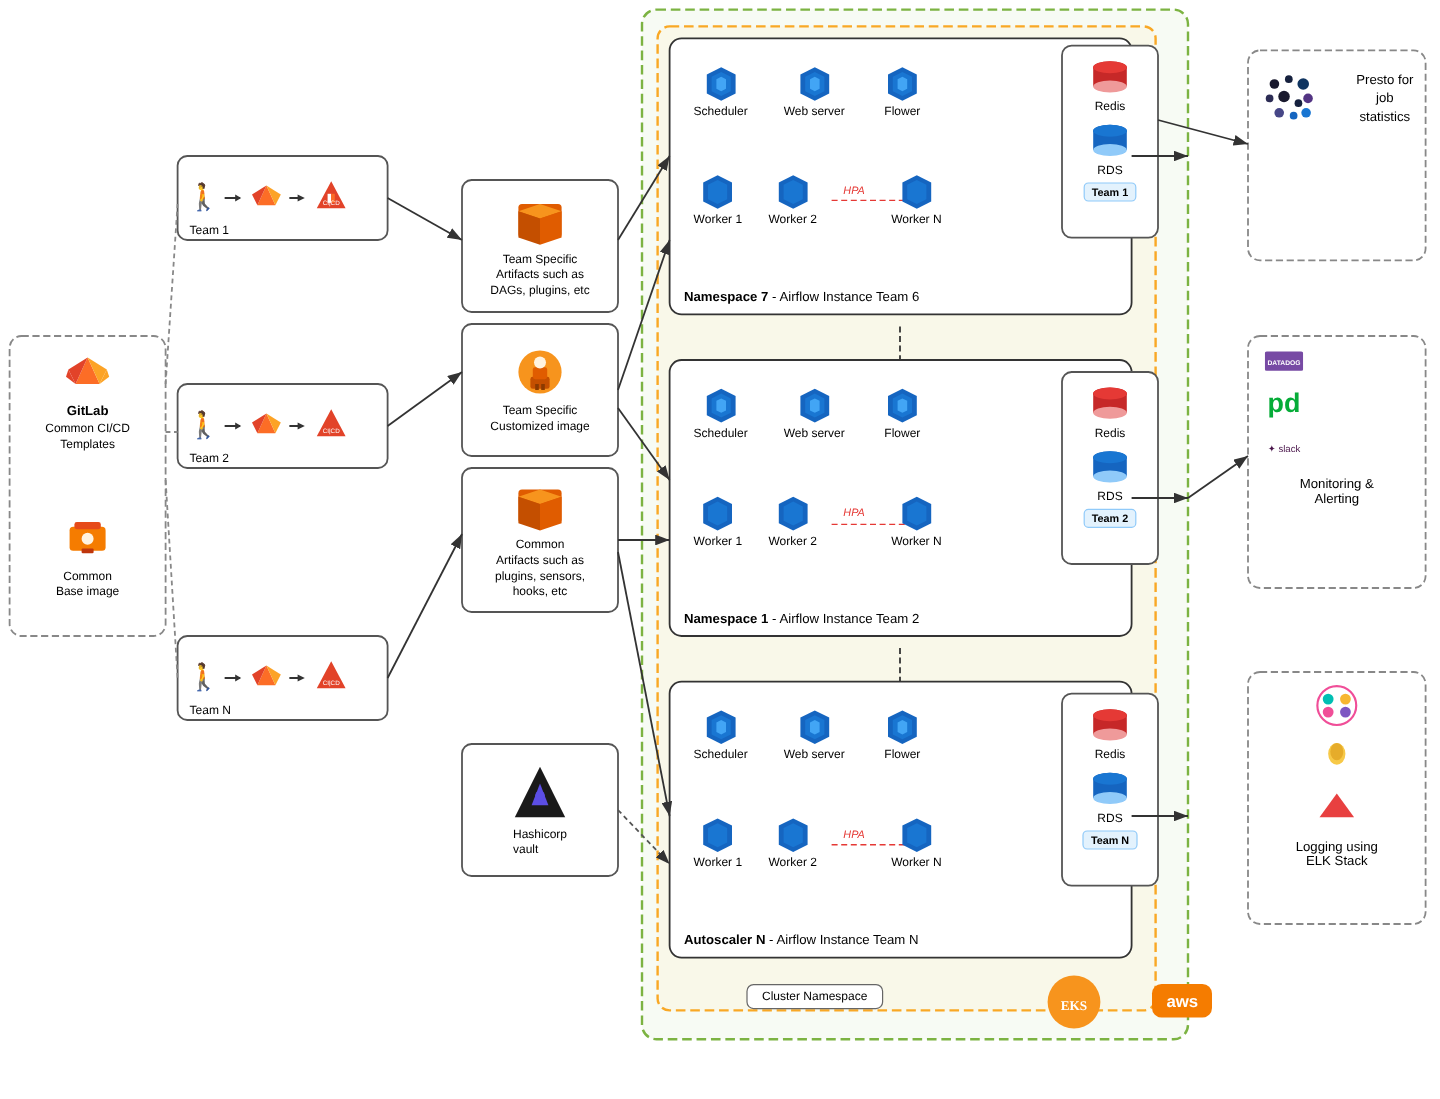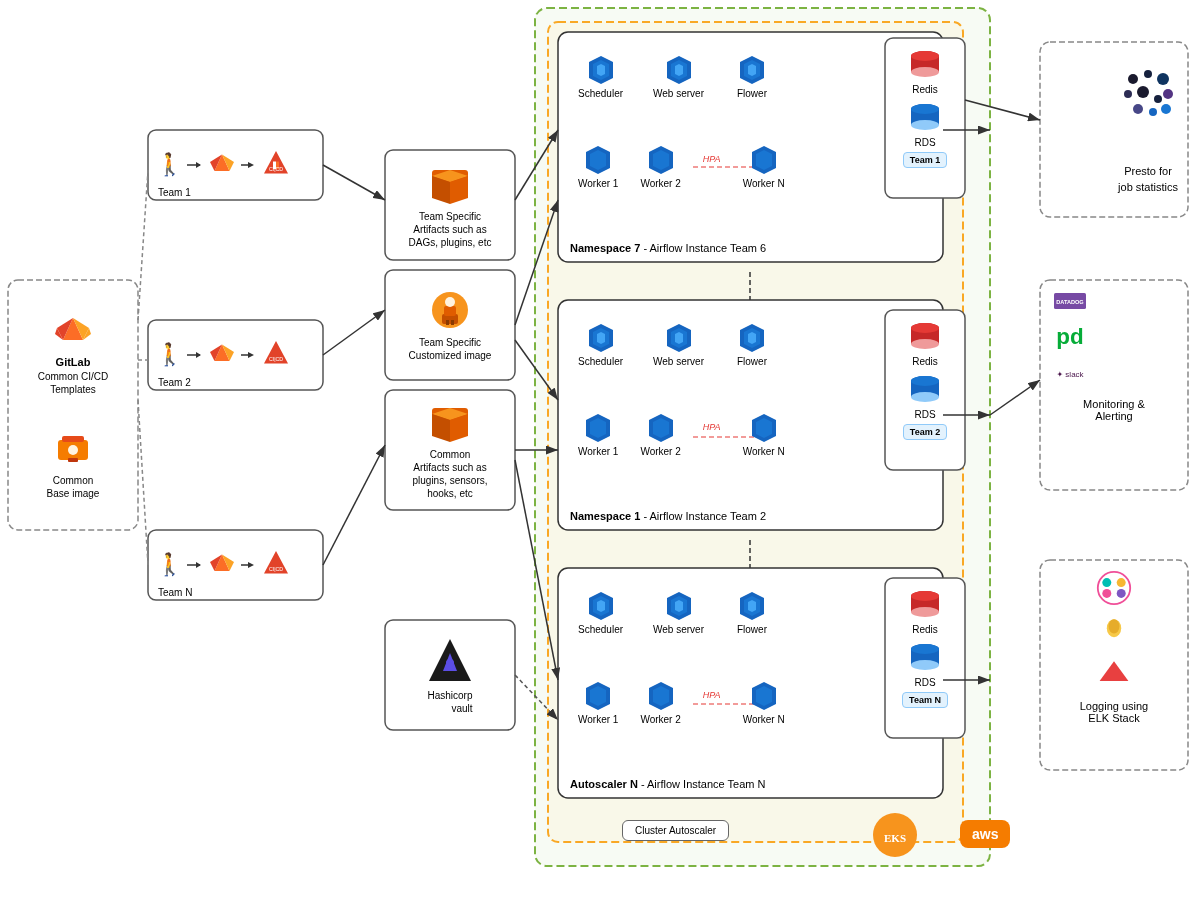--- a/index.html
+++ b/index.html
@@ -107,21 +107,21 @@
 
     <defs>
       <marker id="arrowhead" markerWidth="8" markerHeight="6" refX="8" refY="3" orient="auto">
         <polygon points="0 0, 8 3, 0 6" fill="#333"></polygon>
       </marker>
     </defs>
   </svg>
 
   <div style="position:absolute;left:8px;top:280px;width:130px;height:250px;">
 
-    <div style="position:absolute;top:32px;left:20px;text-align:center;width:90px;">
+    <div style="position:absolute;top:12px;left:20px;text-align:center;width:90px;">
       <svg width="40" height="40" viewBox="0 0 40 40">
         <polygon points="20,6 30,28 10,28" fill="#fc6d26"></polygon>
         <polygon points="20,6 10,28 4,16" fill="#e24329"></polygon>
         <polygon points="20,6 30,28 36,16" fill="#fca326"></polygon>
         <polygon points="4,16 10,28 2,22" fill="#e24329"></polygon>
         <polygon points="36,16 30,28 38,22" fill="#fca326"></polygon>
       </svg>
       <div style="font-size:11px;font-weight:bold;">GitLab</div>
       <div style="font-size:10px;margin-top:2px;line-height:1.3;">Common CI/CD<br>Templates</div>
     </div>
@@ -244,21 +244,21 @@
     </svg>
     <div style="font-size:10px;text-align:center;line-height:1.3;">Common<br>Artifacts such as<br>plugins, sensors,<br>hooks, etc</div>
   </div>
 
   <div style="position:absolute;left:385px;top:620px;width:130px;height:110px;display:flex;flex-direction:column;align-items:center;justify-content:center;gap:4px;">
     <svg width="50" height="50" viewBox="0 0 50 50">
       <polygon points="25,4 46,46 4,46" fill="#1a1a1a"></polygon>
       <polygon points="25,18 32,36 18,36" fill="#5c4ee5"></polygon>
       <circle cx="25" cy="28" r="4" fill="#5c4ee5"></circle>
     </svg>
-    <div style="font-size:10px;text-align:right;line-height:1.3;">Hashicorp<br>vault</div>
+    <div style="font-size:10px;text-align:left;line-height:1.3;">Hashicorp<br>vault</div>
   </div>
 
   <div style="position:absolute;left:558px;top:32px;width:385px;height:230px;">
 
     <div style="position:absolute;top:20px;left:20px;display:flex;gap:30px;align-items:flex-end;">
       <div style="display:flex;flex-direction:column;align-items:center;font-size:10px;">
         <svg width="36" height="36" viewBox="0 0 36 36">
             <polygon points="18,4 30,10 30,26 18,32 6,26 6,10" fill="#1565c0"></polygon>
             <polygon points="18,8 26,12 26,24 18,28 10,24 10,12" fill="#1976d2"></polygon>
             <polygon points="18,12 22,14 22,22 18,24 14,22 14,14" fill="#42a5f5"></polygon>
@@ -473,21 +473,21 @@
     <svg width="34" height="34" viewBox="0 0 34 34">
       <ellipse cx="17" cy="10" rx="14" ry="5" fill="#1565c0"></ellipse>
       <rect x="3" y="10" width="28" height="16" fill="#1565c0"></rect>
       <ellipse cx="17" cy="26" rx="14" ry="5" fill="#90caf9"></ellipse>
       <ellipse cx="17" cy="10" rx="14" ry="5" fill="#1976d2"></ellipse>
     </svg>
     <span style="font-size:10px;">RDS</span>
     <div style="background:#e3f2fd;border:1px solid #90caf9;border-radius:4px;padding:2px 6px;font-size:9px;font-weight:bold;">Team N</div>
   </div>
 
-  <div style="position:absolute;left:1040px;top:42px;width:148px;height:175px;display:flex;flex-direction:column;align-items:flex-end;justify-content:center;padding:10px;gap:32px;">
+  <div style="position:absolute;left:1040px;top:42px;width:148px;height:175px;display:flex;flex-direction:row;align-items:flex-start;justify-content:center;padding:10px;gap:32px;">
 
     <svg width="60" height="60" viewBox="0 0 60 60">
       <circle cx="15" cy="15" r="5" fill="#1a1a2e"></circle>
       <circle cx="30" cy="10" r="4" fill="#16213e"></circle>
       <circle cx="45" cy="15" r="6" fill="#0f3460"></circle>
       <circle cx="50" cy="30" r="5" fill="#533483"></circle>
       <circle cx="10" cy="30" r="4" fill="#2c2c54"></circle>
       <circle cx="20" cy="45" r="5" fill="#474787"></circle>
       <circle cx="35" cy="48" r="4" fill="#1565c0"></circle>
       <circle cx="48" cy="45" r="5" fill="#1976d2"></circle>
@@ -539,21 +539,21 @@
     </svg>
 
     <svg width="36" height="36" viewBox="0 0 40 40">
       <rect width="40" height="40" rx="4" fill="#fff"></rect>
       <polygon points="4,30 20,8 36,30" fill="#e84040"></polygon>
     </svg>
     <div style="font-size:11px;text-align:center;margin-top:4px;">Logging using<br>ELK Stack</div>
   </div>
 
   <div style="position:absolute;left:622px;top:820px;border:1px solid #666;border-radius:6px;background:#fff;padding:4px 12px;font-size:10px;">
-    <span>Cluster Autoscaler</span>
+    <span>Cluster Namespace</span>
   </div>
 
   <div style="position:absolute;left:870px;top:810px;width:50px;height:50px;font-family:Liberation Serif, serif;">
     <svg width="50" height="50" viewBox="0 0 50 50">
       <circle cx="25" cy="25" r="22" fill="#f7941d"></circle>
       <text x="25" y="32" text-anchor="middle" font-size="11" fill="white" font-weight="bold">EKS</text>
     </svg>
   </div>
 
   <div style="position:absolute;left:960px;top:820px;background:#f57c00;color:white;border-radius:8px;padding:6px 12px;font-size:14px;font-weight:bold;">

